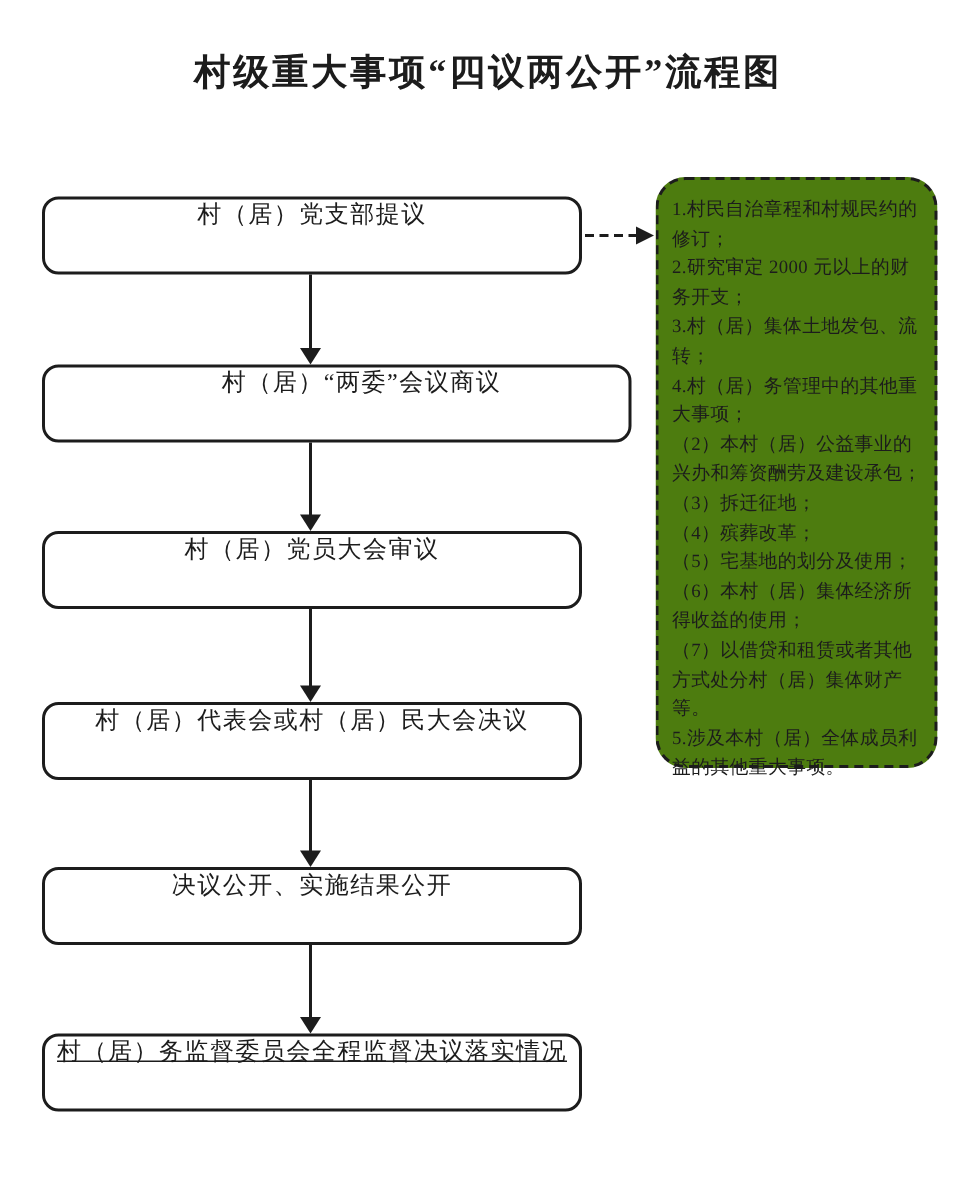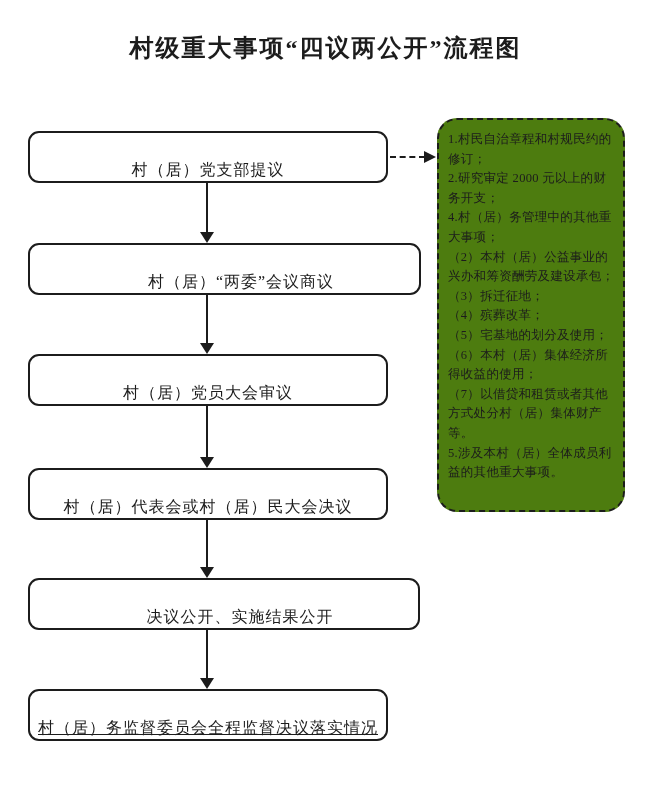--- a/index.html
+++ b/index.html
@@ -7,21 +7,21 @@
     position:relative;width:651px;height:790px;background:#ffffff;
     font-family:"Liberation Serif","DejaVu Serif",serif;color:#1c1c1c;overflow:hidden;
   }
   .title{
     position:absolute;top:32px;left:0;width:100%;margin:0;
     text-align:center;font-size:24px;font-weight:bold;letter-spacing:2px;
   }
   .flow-box{
     position:absolute;left:28px;width:356px;height:48px;
     border:2px solid #1c1c1c;border-radius:11px;background:#ffffff;
-    display:flex;align-items:flex-end;justify-content:center;
+    display:flex;align-items:flex-start;justify-content:center;
     font-size:16px;letter-spacing:1px;white-space:nowrap;
   }
   .vline{position:absolute;left:206px;width:2px;background:#1c1c1c;}
   .arrow-down{
     position:absolute;left:200px;width:0;height:0;
     border-left:7px solid transparent;border-right:7px solid transparent;
     border-top:11px solid #1c1c1c;
   }
   .dashed-line{position:absolute;left:390px;top:156px;width:35px;height:0;border-top:2px dashed #1c1c1c;}
   .arrow-right{
@@ -49,21 +49,21 @@
   </div>
   <div class="flow-box" style="top:243px;padding-left:33px;">
     <span>村（居）“两委”会议商议</span>
   </div>
   <div class="flow-box" style="top:354px;">
     <span>村（居）党员大会审议</span>
   </div>
   <div class="flow-box" style="top:468px;">
     <span>村（居）代表会或村（居）民大会决议</span>
   </div>
-  <div class="flow-box" style="top:578px;padding-left:32px;">
+  <div class="flow-box" style="top:578px;">
     <span>决议公开、实施结果公开</span>
   </div>
   <div class="flow-box" style="top:689px;text-decoration:underline;">
     <span>村（居）务监督委员会全程监督决议落实情况</span>
   </div>
 
   <div class="vline" style="top:183px;height:50px;"></div>
   <div class="arrow-down" style="top:232px;"></div>
 
   <div class="vline" style="top:295px;height:49px;"></div>
@@ -77,20 +77,21 @@
 
   <div class="vline" style="top:630px;height:49px;"></div>
   <div class="arrow-down" style="top:678px;"></div>
 
   <div class="dashed-line"></div>
   <div class="arrow-right"></div>
 
   <div class="side-note">
     <p>1.村民自治章程和村规民约的修订；</p>
     <p>2.研究审定 2000 元以上的财务开支；</p>
+    <p>3.村（居）集体土地发包、流转；</p>
     <p>4.村（居）务管理中的其他重大事项；</p>
     <p>（2）本村（居）公益事业的兴办和筹资酬劳及建设承包；</p>
     <p>（3）拆迁征地；</p>
     <p>（4）殡葬改革；</p>
     <p>（5）宅基地的划分及使用；</p>
     <p>（6）本村（居）集体经济所得收益的使用；</p>
     <p>（7）以借贷和租赁或者其他方式处分村（居）集体财产等。</p>
     <p>5.涉及本村（居）全体成员利益的其他重大事项。</p>
   </div>
 

